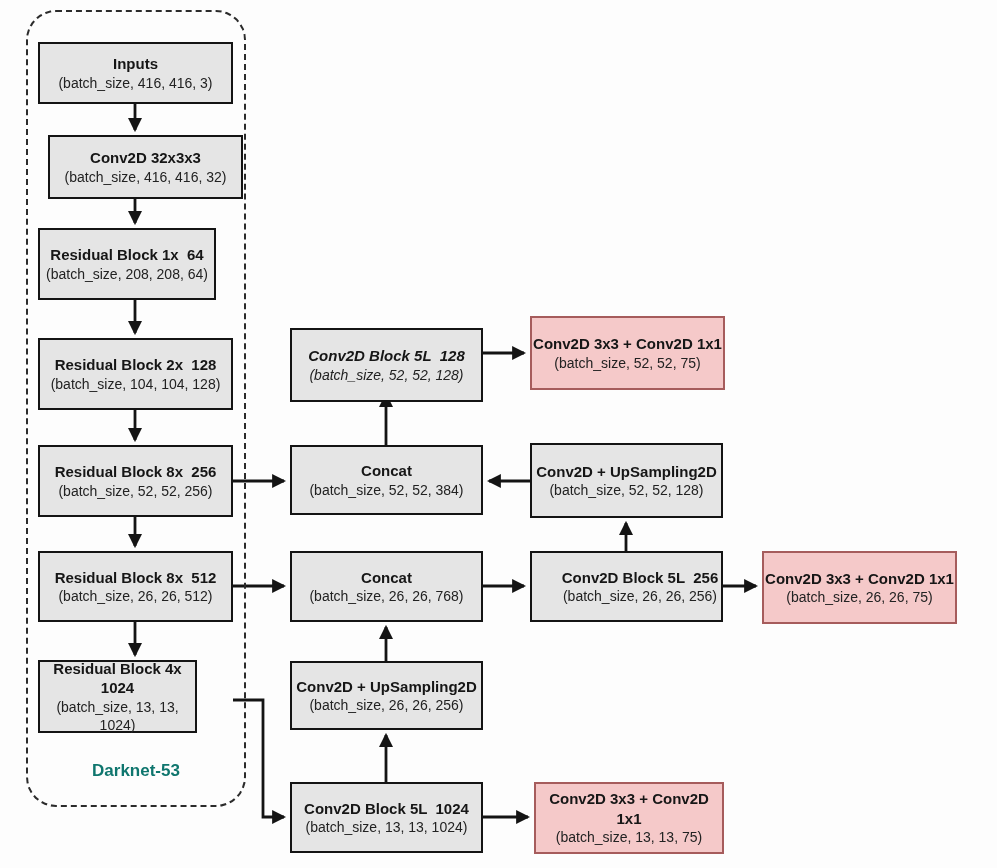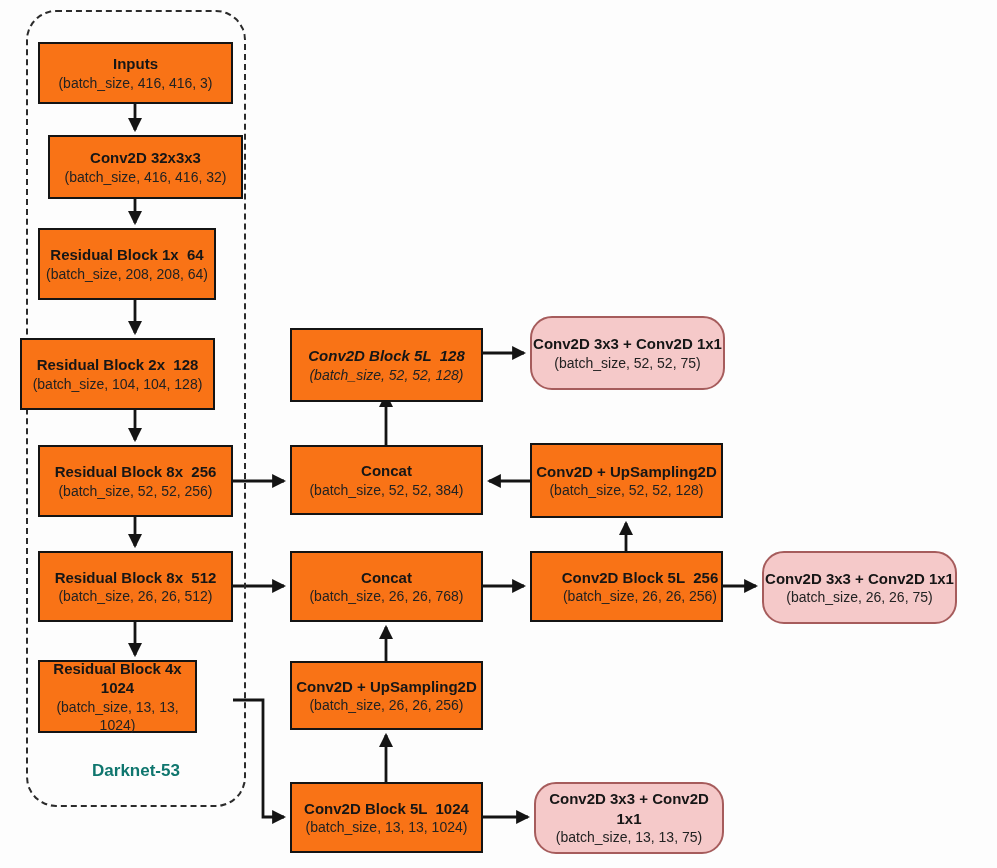--- a/index.html
+++ b/index.html
@@ -39,50 +39,49 @@
     left: 0; right: 0;
     bottom: 24px;
     text-align: center;
     font-weight: bold;
     font-size: 17px;
     color: #0f766e;
   }
   .node {
     position: absolute;
     box-sizing: border-box;
-    background: #f97316;
+    background: #e5e5e5;
     border: 2.5px solid #141414;
     display: flex;
     flex-direction: column;
     align-items: center;
     justify-content: center;
     text-align: center;
     line-height: 1.3;
   }
   .node.red {
     background: #f5c9c9;
     border-color: #a65c5c;
-    border-radius: 22px;
   }
   .node .t {
     font-weight: bold;
     font-size: 15px;
     color: #161616;
     white-space: pre-wrap;
   }
   .node .s {
     font-size: 14px;
     color: #222222;
     white-space: pre-wrap;
   }
   
   .n-inputs      { left: 38px;  top: 42px;  width: 195px; height: 62px; }
   .n-conv32      { left: 48px;  top: 135px; width: 195px; height: 64px; text-align: right; }
   .n-res1x64     { left: 38px;  top: 228px; width: 178px; height: 72px; }
-  .n-res2x128    { left: 20px;  top: 338px; width: 195px; height: 72px; }
+  .n-res2x128    { left: 38px;  top: 338px; width: 195px; height: 72px; }
   .n-res8x256    { left: 38px;  top: 445px; width: 195px; height: 72px; }
   .n-res8x512    { left: 38px;  top: 551px; width: 195px; height: 71px; }
   .n-res4x1024   { left: 38px;  top: 660px; width: 159px; height: 73px; }
   
   .n-conv5l128   { left: 290px; top: 328px; width: 193px; height: 74px; font-style: italic; }
   .n-concat52    { left: 290px; top: 445px; width: 193px; height: 70px; }
   .n-concat26    { left: 290px; top: 551px; width: 193px; height: 71px; }
   .n-upsample26  { left: 290px; top: 661px; width: 193px; height: 69px; }
   .n-conv5l1024  { left: 290px; top: 782px; width: 193px; height: 71px; }
   

